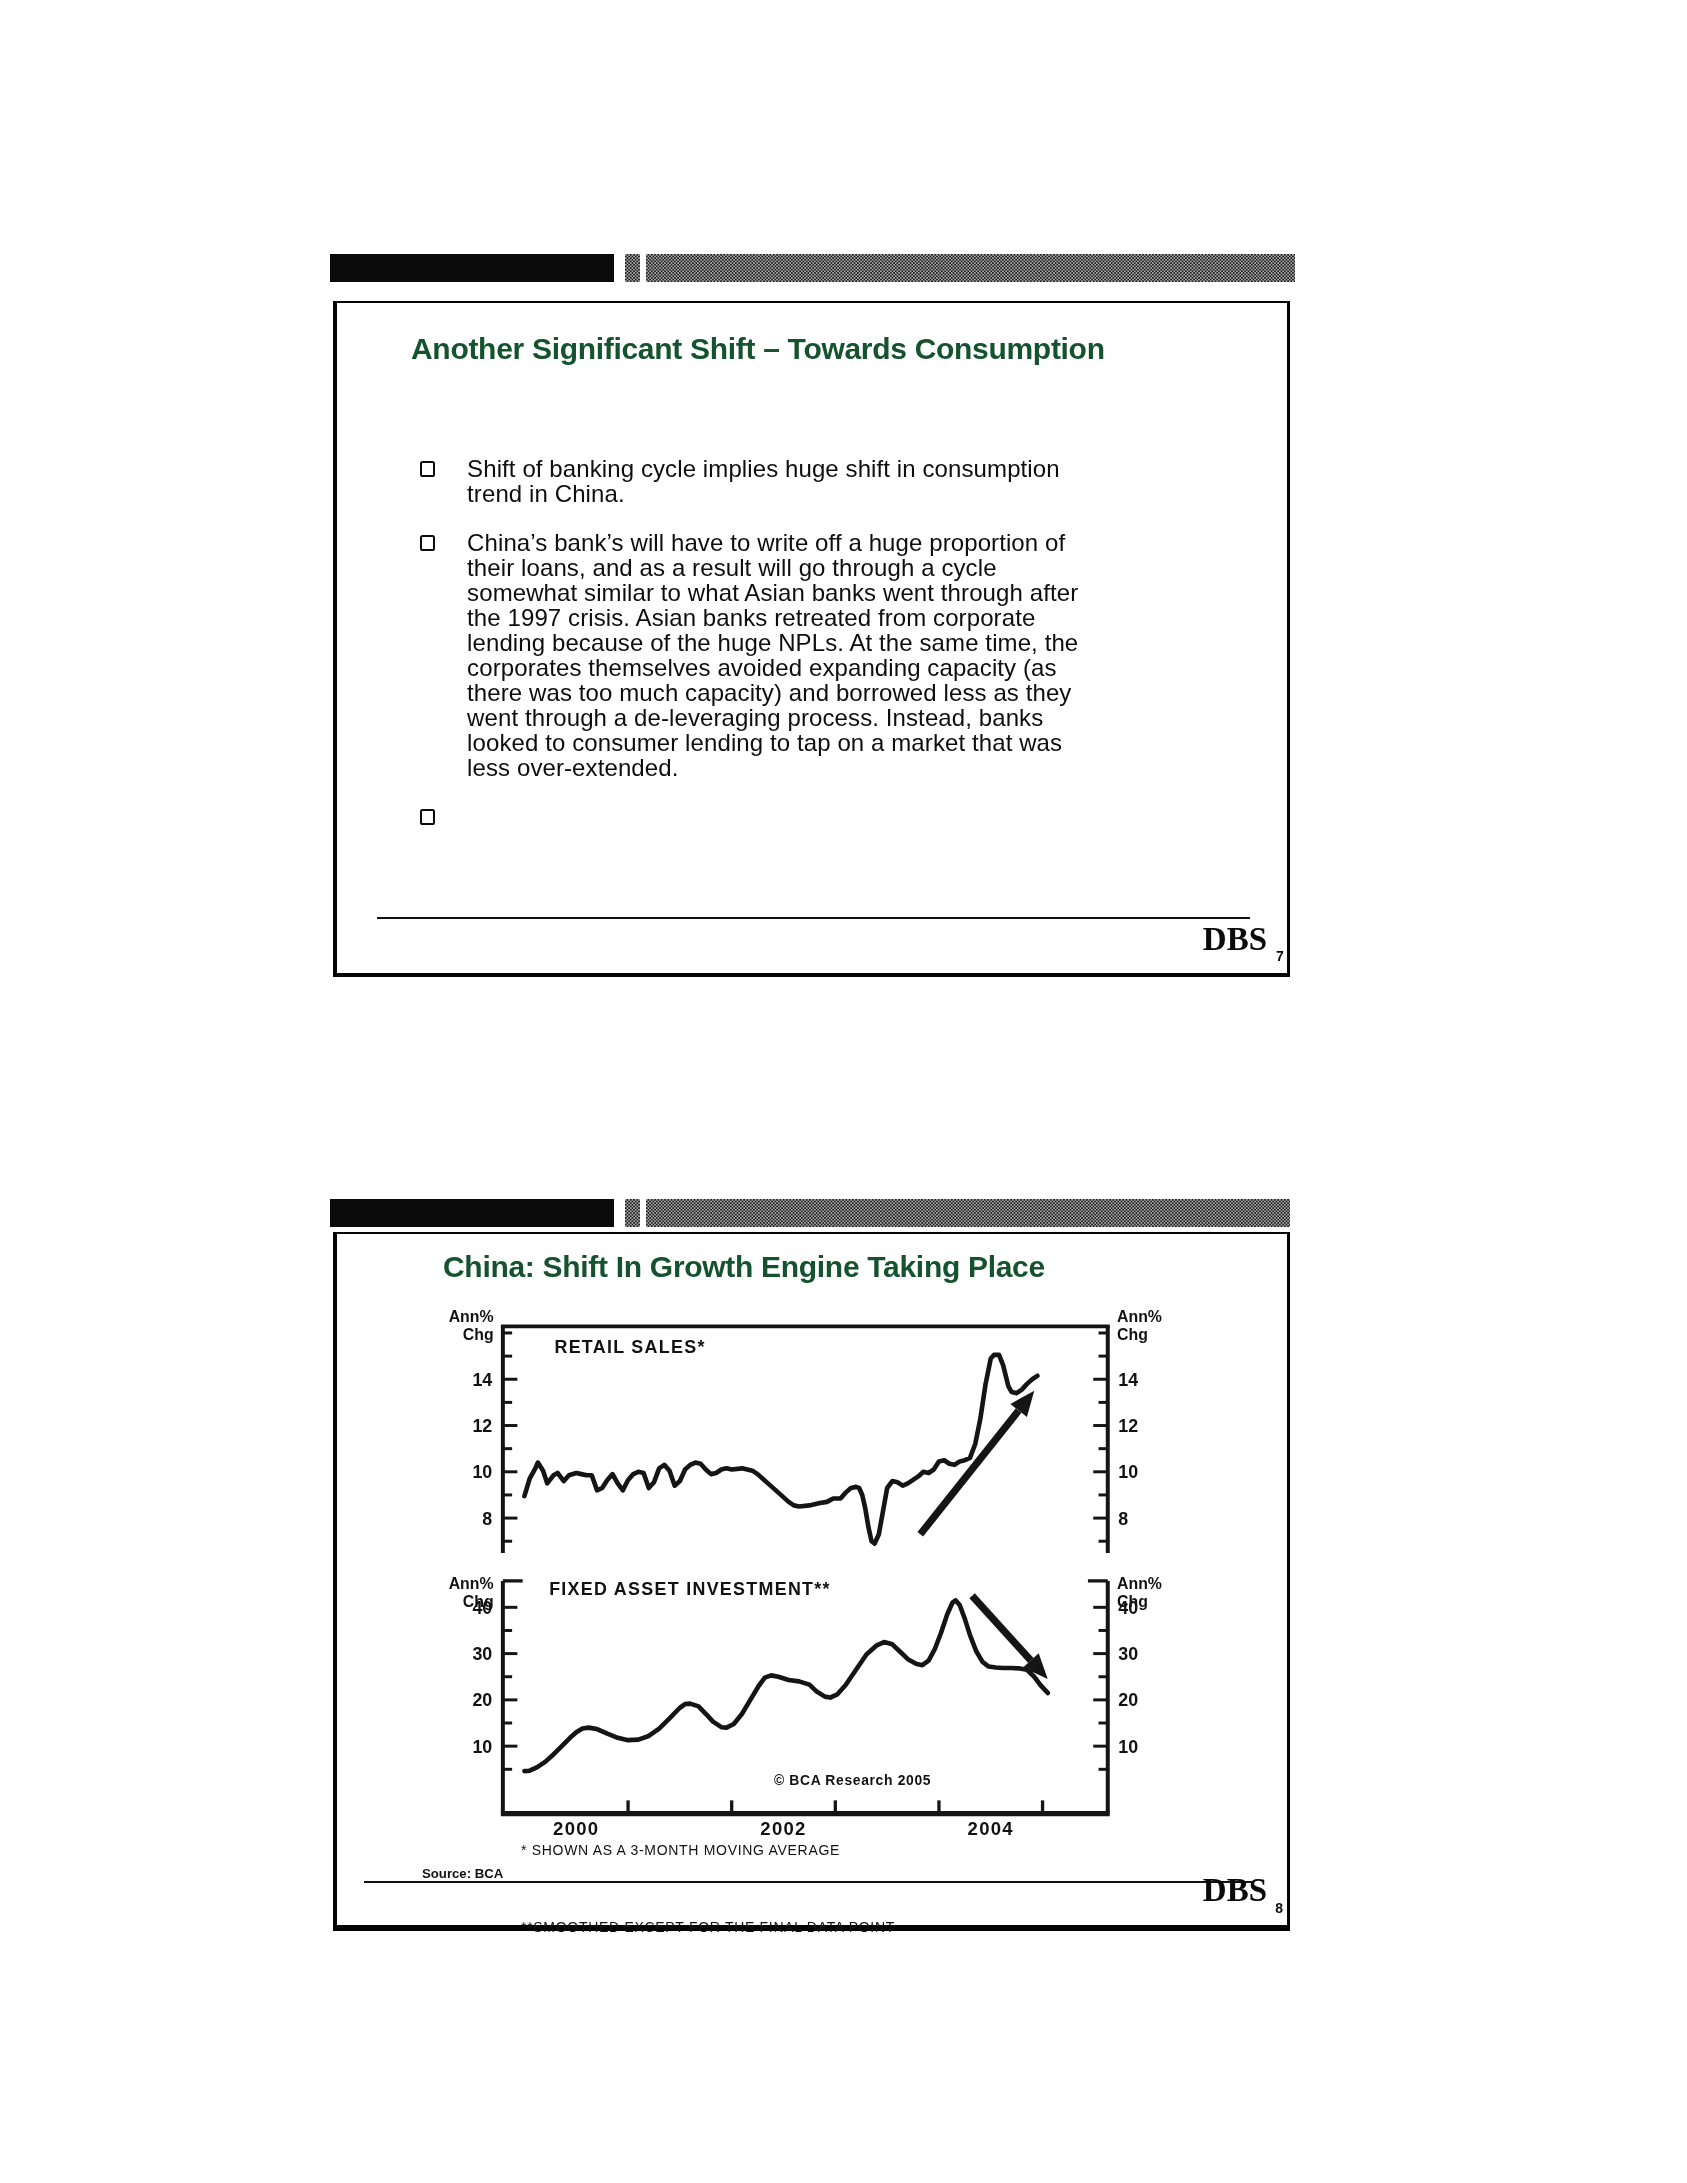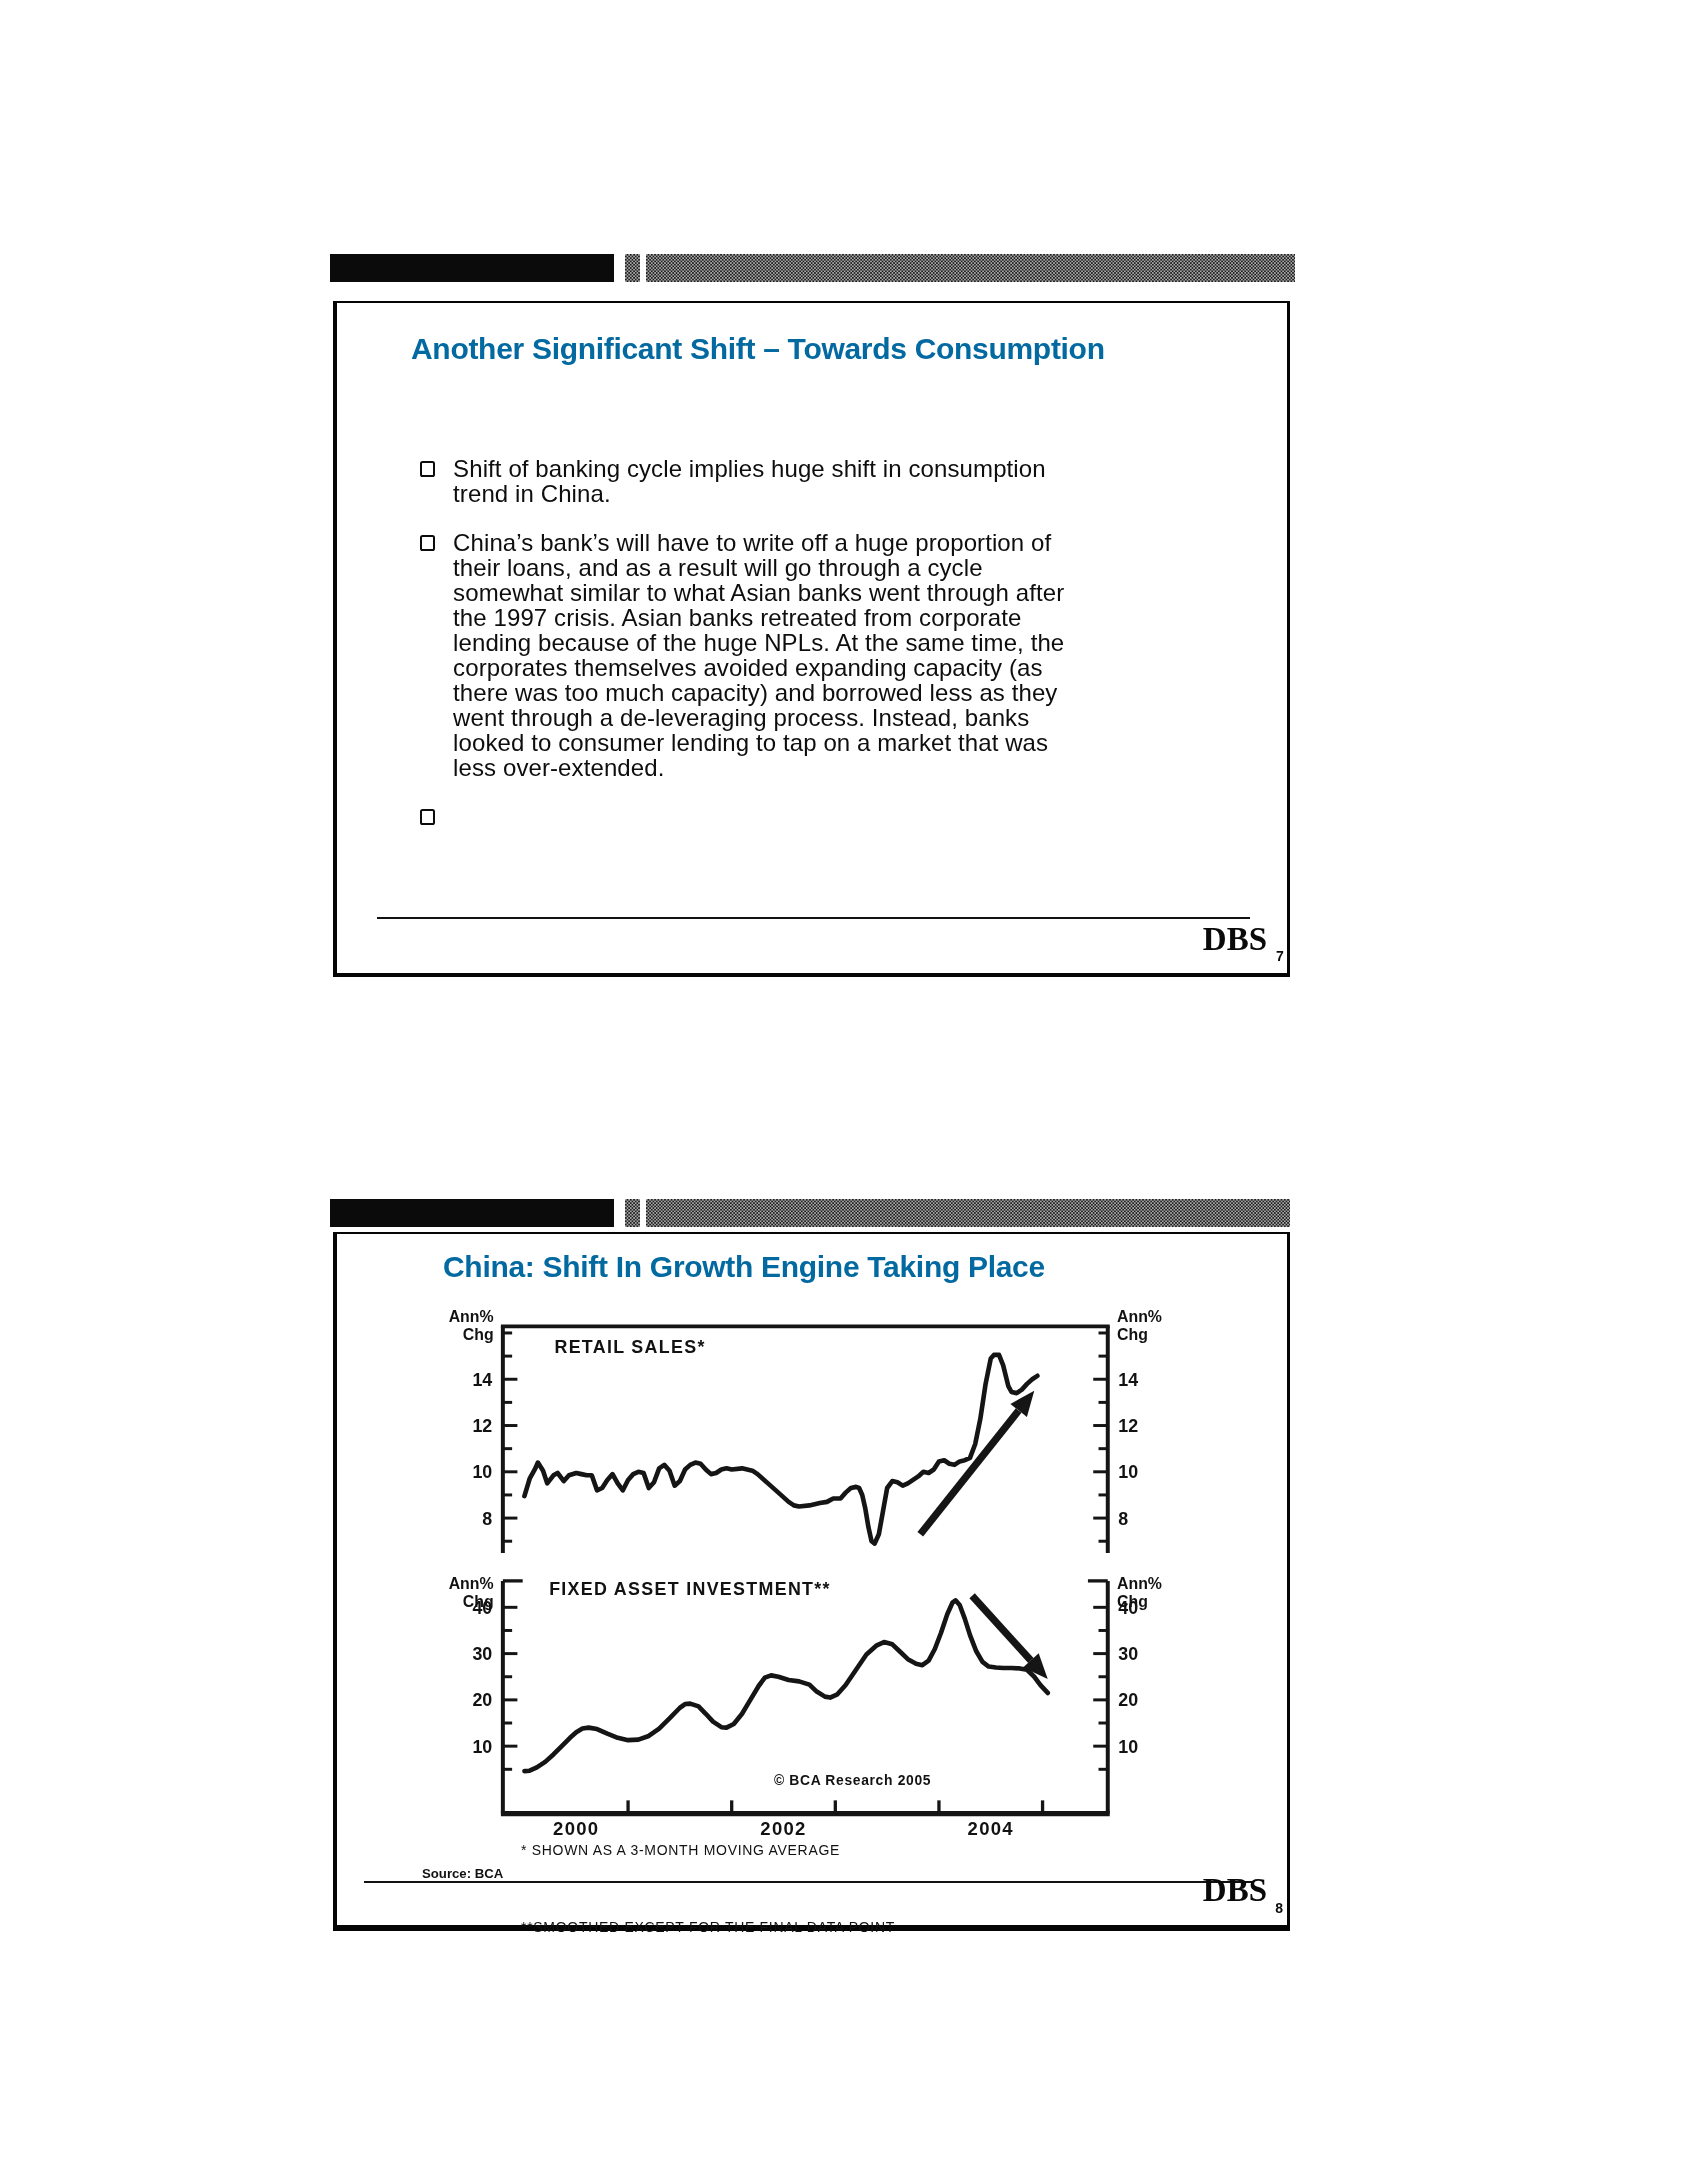--- a/index.html
+++ b/index.html
@@ -19,24 +19,24 @@
   .banner .stripe{width:14.6px;}
   .banner .gap2{width:6.6px;}
   .banner .band{flex:1;}
   .slidebox{
     position:absolute;background:#fff;
     border-style:solid;border-color:#050505;
     border-top-width:2px;border-right-width:3.3px;border-bottom-width:4.6px;border-left-width:4.6px;
   }
   .slide-title{
     position:absolute;font-weight:bold;letter-spacing:-0.3px;
-    font-size:30px;line-height:34px;color:#0369a1;white-space:nowrap;text-align:right;
+    font-size:30px;line-height:34px;color:#14532d;white-space:nowrap;text-align:right;
   }
   .bullets{position:absolute;left:83px;top:153px;width:781px;}
-  .bullet{display:flex;margin-bottom:24px;}
+  .bullet{display:flex;margin-bottom:24px;gap:14px;}
   .bullet .marker{
     flex:0 0 auto;width:10.6px;height:12.6px;border:2.6px solid #0c0c0c;border-radius:2.6px;
     margin:4.6px 18.5px 0 0;
   }
   .bullet .btxt{
     font-size:24px;line-height:25px;white-space:pre-line;color:#0e0e0e;
     letter-spacing:0.1px;
   }
   .footer-rule{position:absolute;height:2px;background:#111;}
   .dbs{

